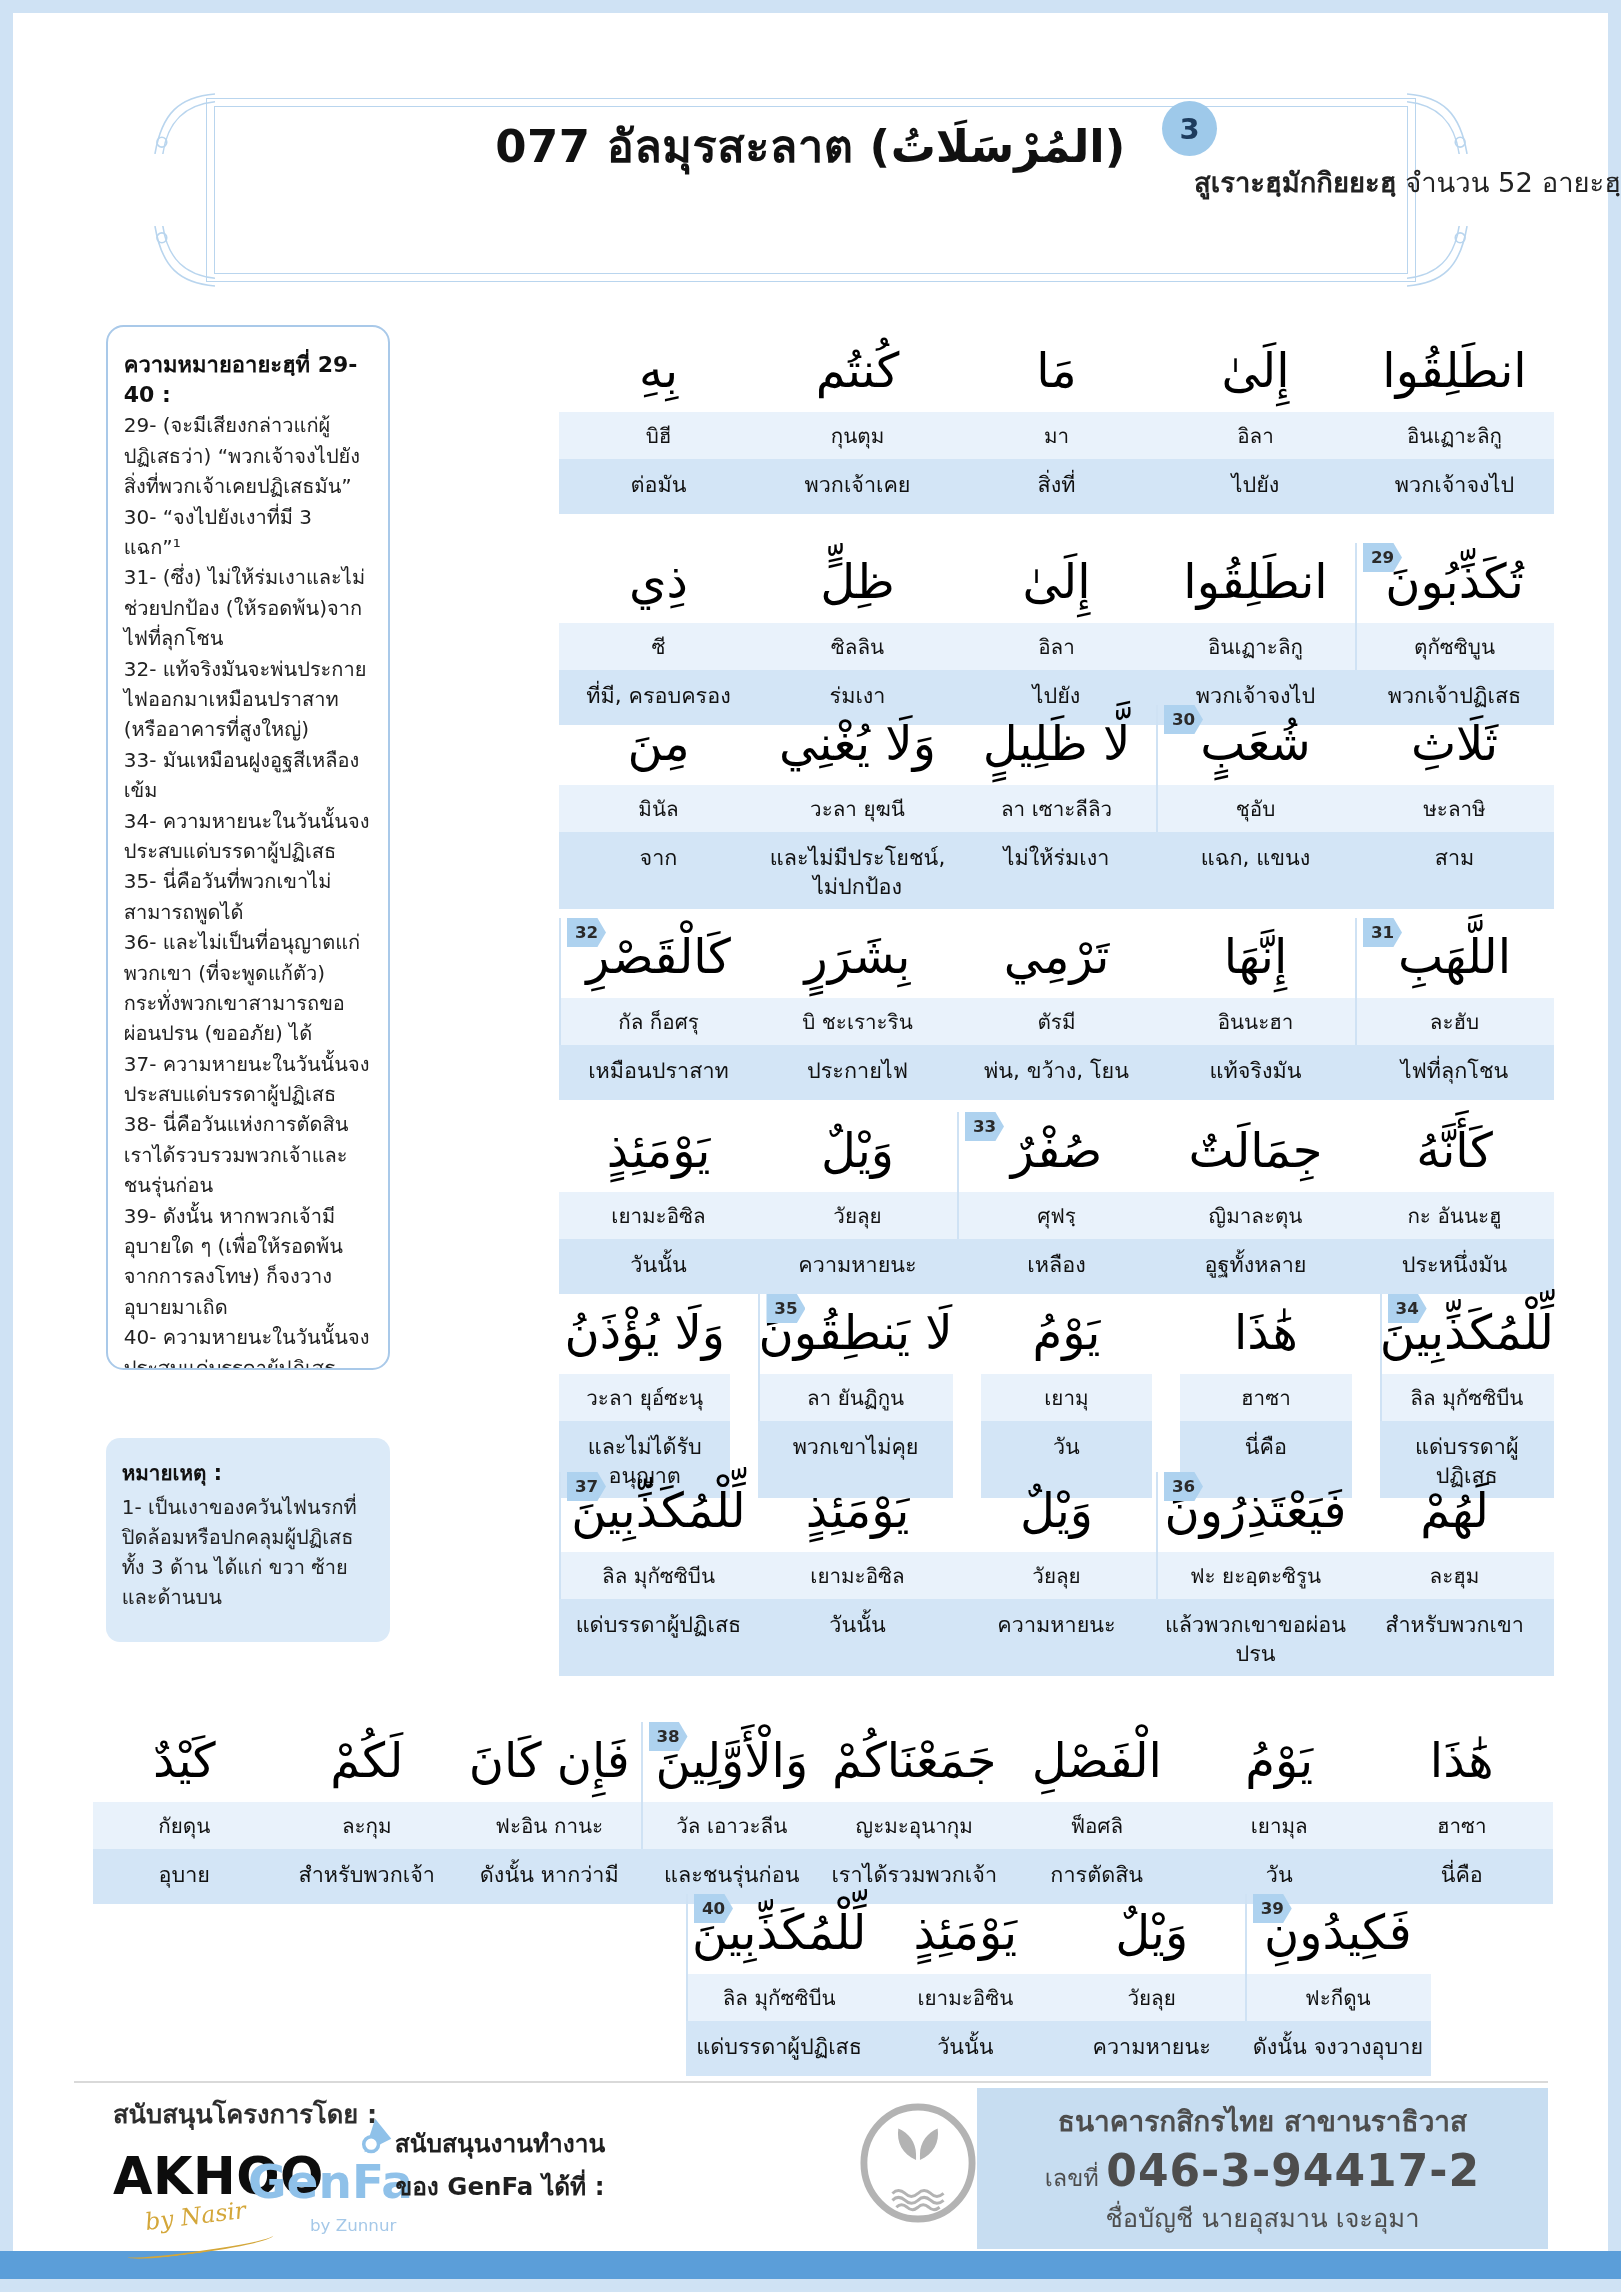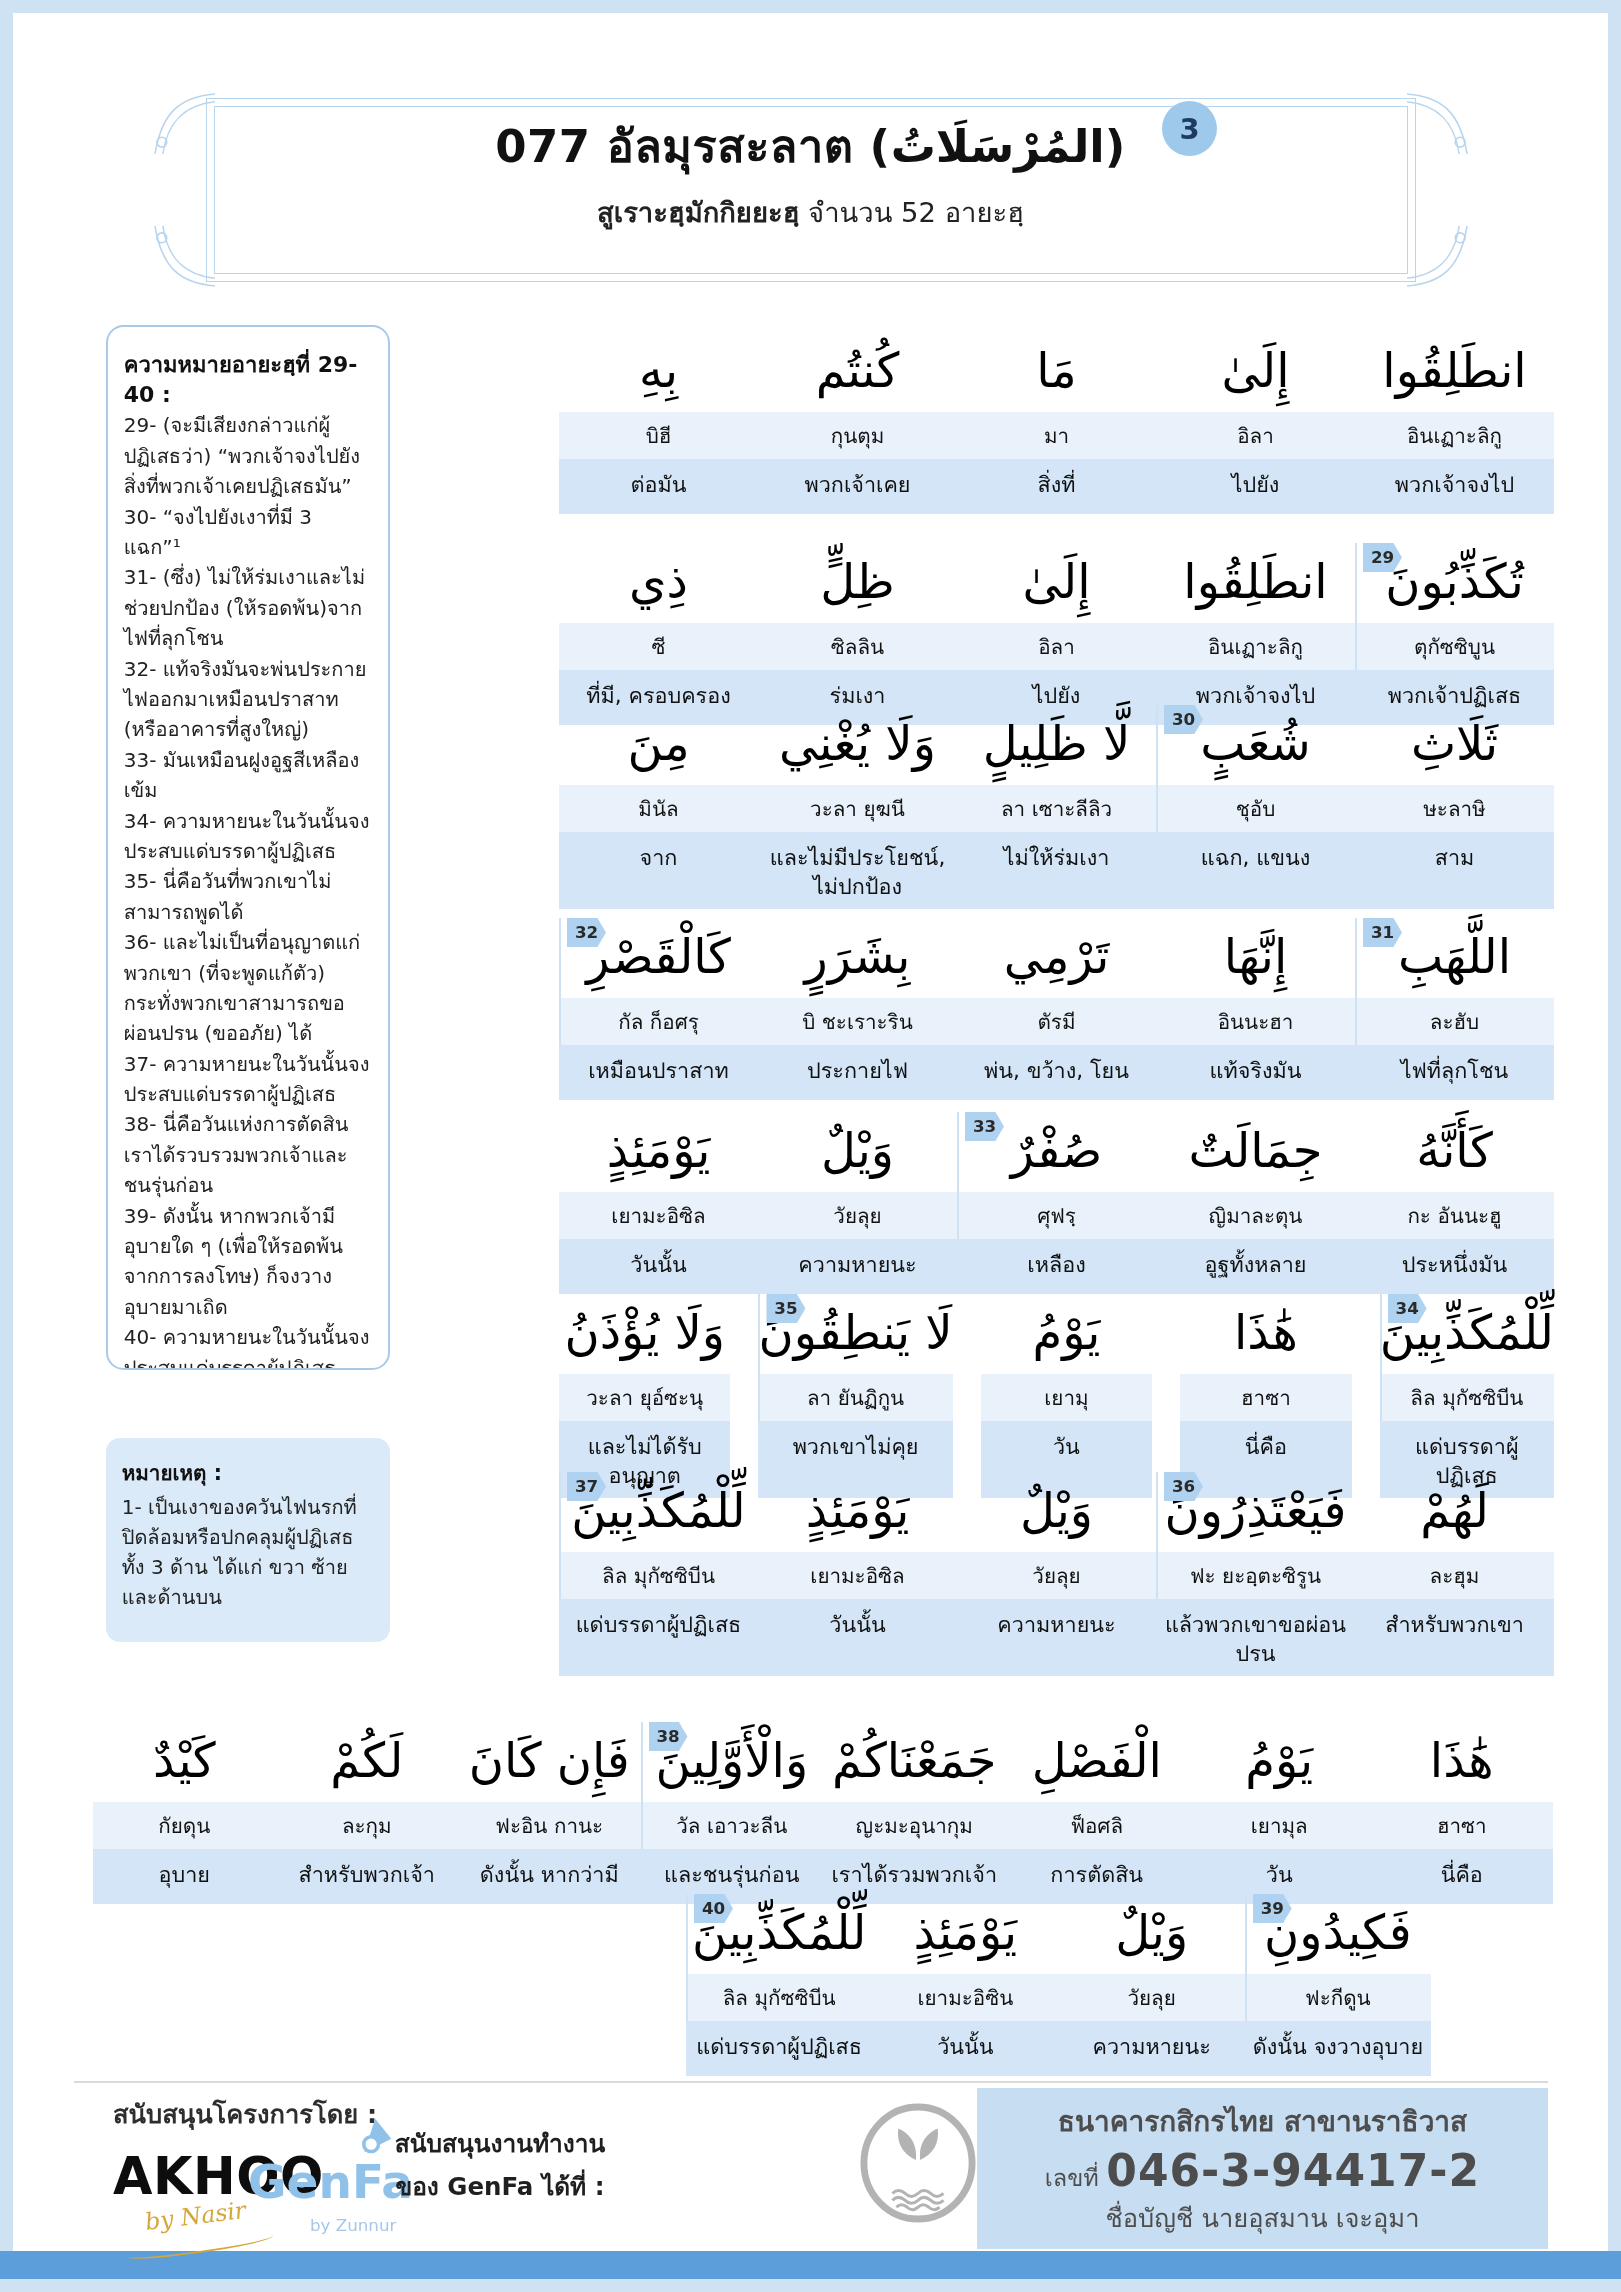--- a/index.html
+++ b/index.html
@@ -20,21 +20,21 @@
   .curl { position:absolute; width:63px; height:63px; }
   .curl svg { display:block; }
   .curl path, .curl circle { stroke:#b9d5ee; fill:none; stroke-width:1.6px; }
   .curl-tl { left:-55px; top:-7.8px; }
   .curl-tr { right:-55px; top:-7.8px; transform:scaleX(-1); }
   .curl-bl { left:-55px; bottom:-7.8px; transform:scaleY(-1); }
   .curl-br { right:-55px; bottom:-7.8px; transform:scale(-1,-1); }
 
   .page-title { position:absolute; left:0; right:0; top:110px; text-align:center; font-size:45px; font-weight:800; color:#111; letter-spacing:0.5px; }
   .page-title .arabic-title { font-weight:700; }
-  .page-subtitle { position:absolute; left:0; right:0; top:191px; text-align:center; font-size:27.4px; color:#222; }
+  .page-subtitle { position:absolute; left:0; right:0; top:161px; text-align:right; font-size:27.4px; color:#222; }
   .page-subtitle .b { font-weight:800; }
   .chapter-badge { position:absolute; left:1162px; top:101px; width:55px; height:55px; border-radius:50%; background:#9ec9ea; color:#1d3c5e; font-size:29px; font-weight:800; display:flex; align-items:center; justify-content:center; }
 
   
   .meanings-box { position:absolute; left:106px; top:325px; width:284px; height:1045px; border:2px solid #a9c9e9; border-radius:17.6px; padding:19.6px 15.7px; overflow:hidden; background:#fff; }
   .meanings-title { font-size:22px; font-weight:800; color:#111; margin-bottom:3.9px; }
   .meaning-item { font-size:20px; line-height:1.52; color:#222; }
 
   .note-box { position:absolute; left:106px; top:1438px; width:284px; height:204px; background:#dbeaf8; border-radius:14px; padding:17.6px 15.7px; overflow:hidden; }
   .note-title { font-size:20.6px; font-weight:800; color:#111; margin-bottom:3.9px; }

